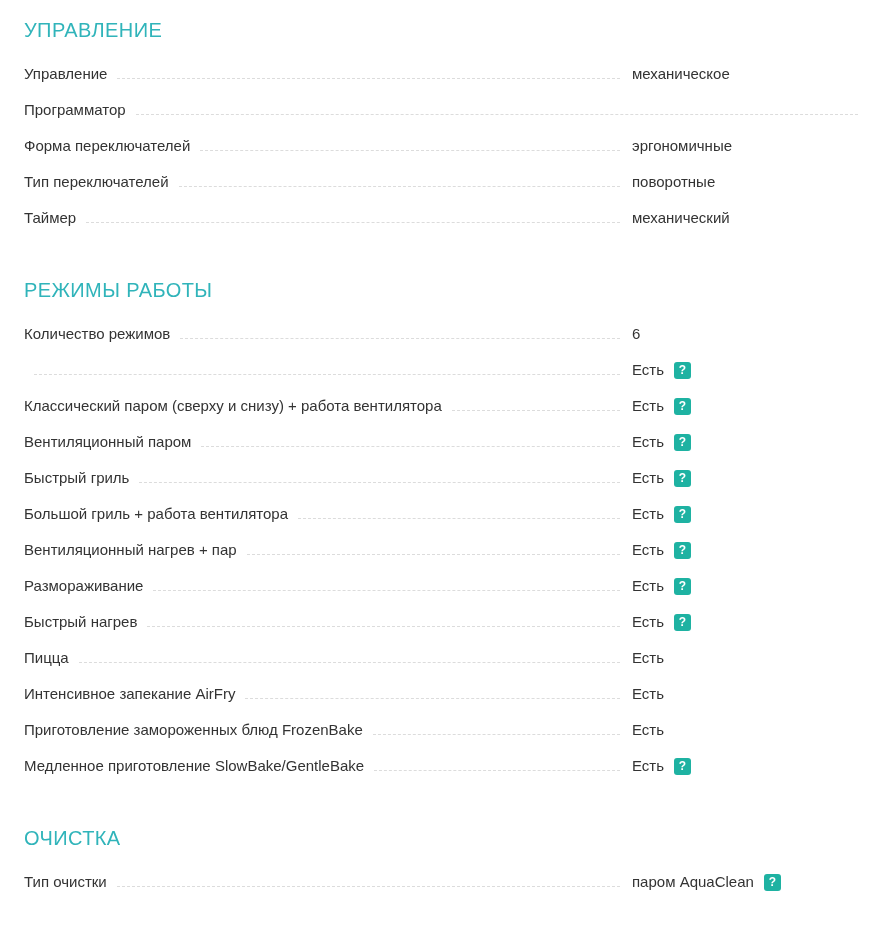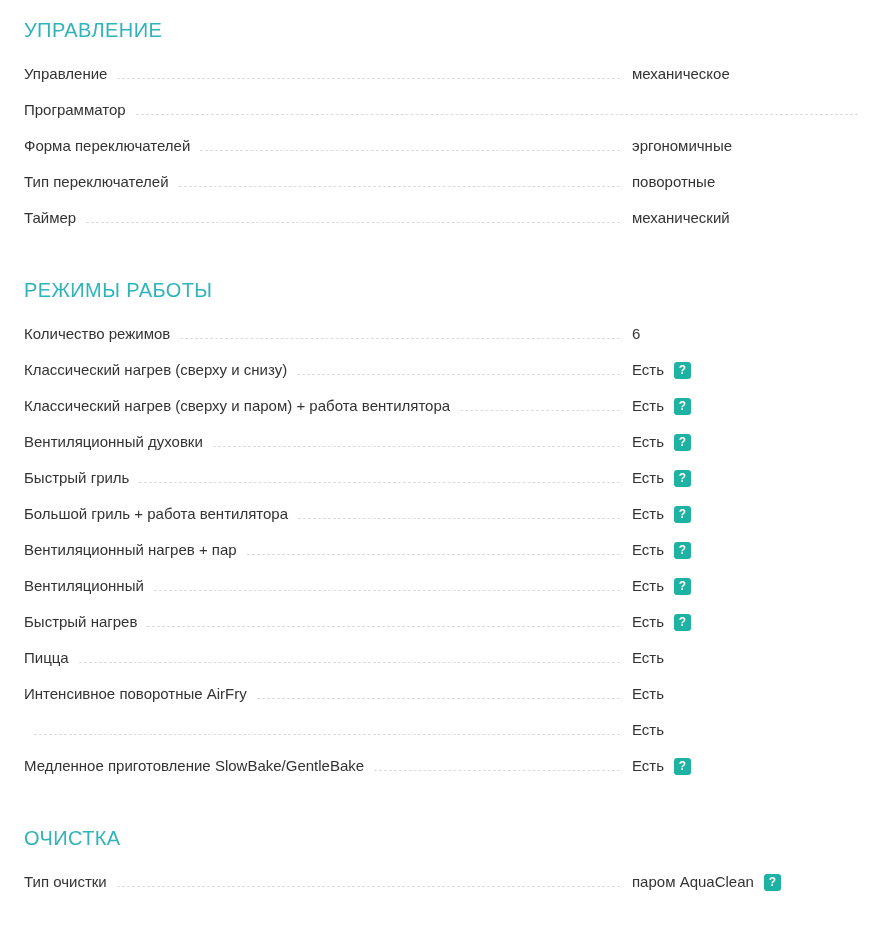--- a/index.html
+++ b/index.html
@@ -130,39 +130,38 @@
   <div class="spec-row">
     <span class="label">Количество режимов</span>
     <span class="dots"></span>
     <span class="value">
       <span class="value-text">6</span>
 
     </span>
   </div>
 
   <div class="spec-row">
-    <span class="label">Классический нагрев (сверху и снизу)</span>
-    <span class="dots"></span>
-    <span class="value">
-      <span class="value-text">Есть</span>
-      <span class="help-badge">?</span>
-    </span>
-  </div>
-
-  <div class="spec-row">
-    <span class="label">Классический нагрев (сверху и паром) + работа вентилятора</span>
-    <span class="dots"></span>
-    <span class="value">
-      <span class="value-text">Есть</span>
-      <span class="help-badge">?</span>
-    </span>
-  </div>
-
-  <div class="spec-row">
-    <span class="label">Вентиляционный духовки</span>
+    <span class="dots"></span>
+    <span class="value">
+      <span class="value-text">Есть</span>
+      <span class="help-badge">?</span>
+    </span>
+  </div>
+
+  <div class="spec-row">
+    <span class="label">Классический паром (сверху и снизу) + работа вентилятора</span>
+    <span class="dots"></span>
+    <span class="value">
+      <span class="value-text">Есть</span>
+      <span class="help-badge">?</span>
+    </span>
+  </div>
+
+  <div class="spec-row">
+    <span class="label">Вентиляционный паром</span>
     <span class="dots"></span>
     <span class="value">
       <span class="value-text">Есть</span>
       <span class="help-badge">?</span>
     </span>
   </div>
 
   <div class="spec-row">
     <span class="label">Быстрый гриль</span>
     <span class="dots"></span>
@@ -184,21 +183,21 @@
   <div class="spec-row">
     <span class="label">Вентиляционный нагрев + пар</span>
     <span class="dots"></span>
     <span class="value">
       <span class="value-text">Есть</span>
       <span class="help-badge">?</span>
     </span>
   </div>
 
   <div class="spec-row">
-    <span class="label">Вентиляционный</span>
+    <span class="label">Размораживание</span>
     <span class="dots"></span>
     <span class="value">
       <span class="value-text">Есть</span>
       <span class="help-badge">?</span>
     </span>
   </div>
 
   <div class="spec-row">
     <span class="label">Быстрый нагрев</span>
     <span class="dots"></span>
@@ -211,29 +210,30 @@
   <div class="spec-row">
     <span class="label">Пицца</span>
     <span class="dots"></span>
     <span class="value">
       <span class="value-text">Есть</span>
 
     </span>
   </div>
 
   <div class="spec-row">
-    <span class="label">Интенсивное поворотные AirFry</span>
-    <span class="dots"></span>
-    <span class="value">
-      <span class="value-text">Есть</span>
-
-    </span>
-  </div>
-
-  <div class="spec-row">
+    <span class="label">Интенсивное запекание AirFry</span>
+    <span class="dots"></span>
+    <span class="value">
+      <span class="value-text">Есть</span>
+
+    </span>
+  </div>
+
+  <div class="spec-row">
+    <span class="label">Приготовление замороженных блюд FrozenBake</span>
     <span class="dots"></span>
     <span class="value">
       <span class="value-text">Есть</span>
 
     </span>
   </div>
 
   <div class="spec-row">
     <span class="label">Медленное приготовление SlowBake/GentleBake</span>
     <span class="dots"></span>

